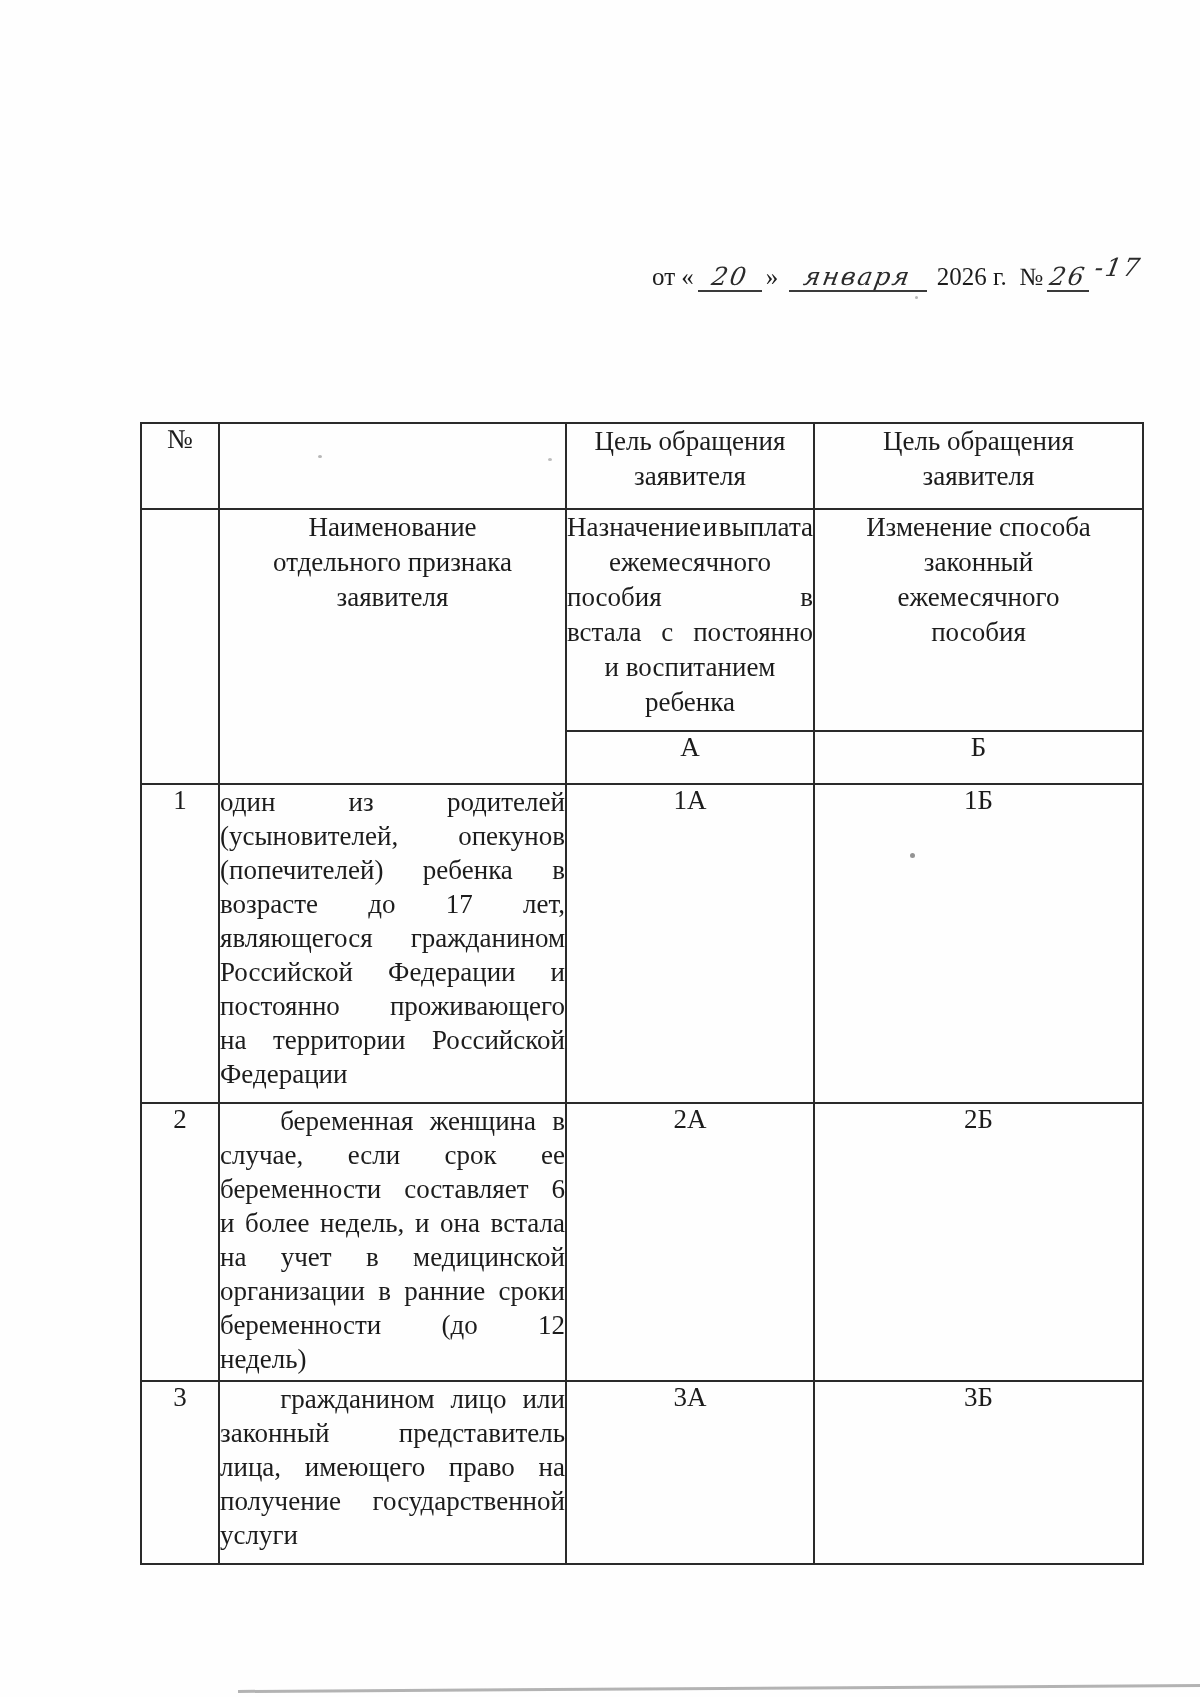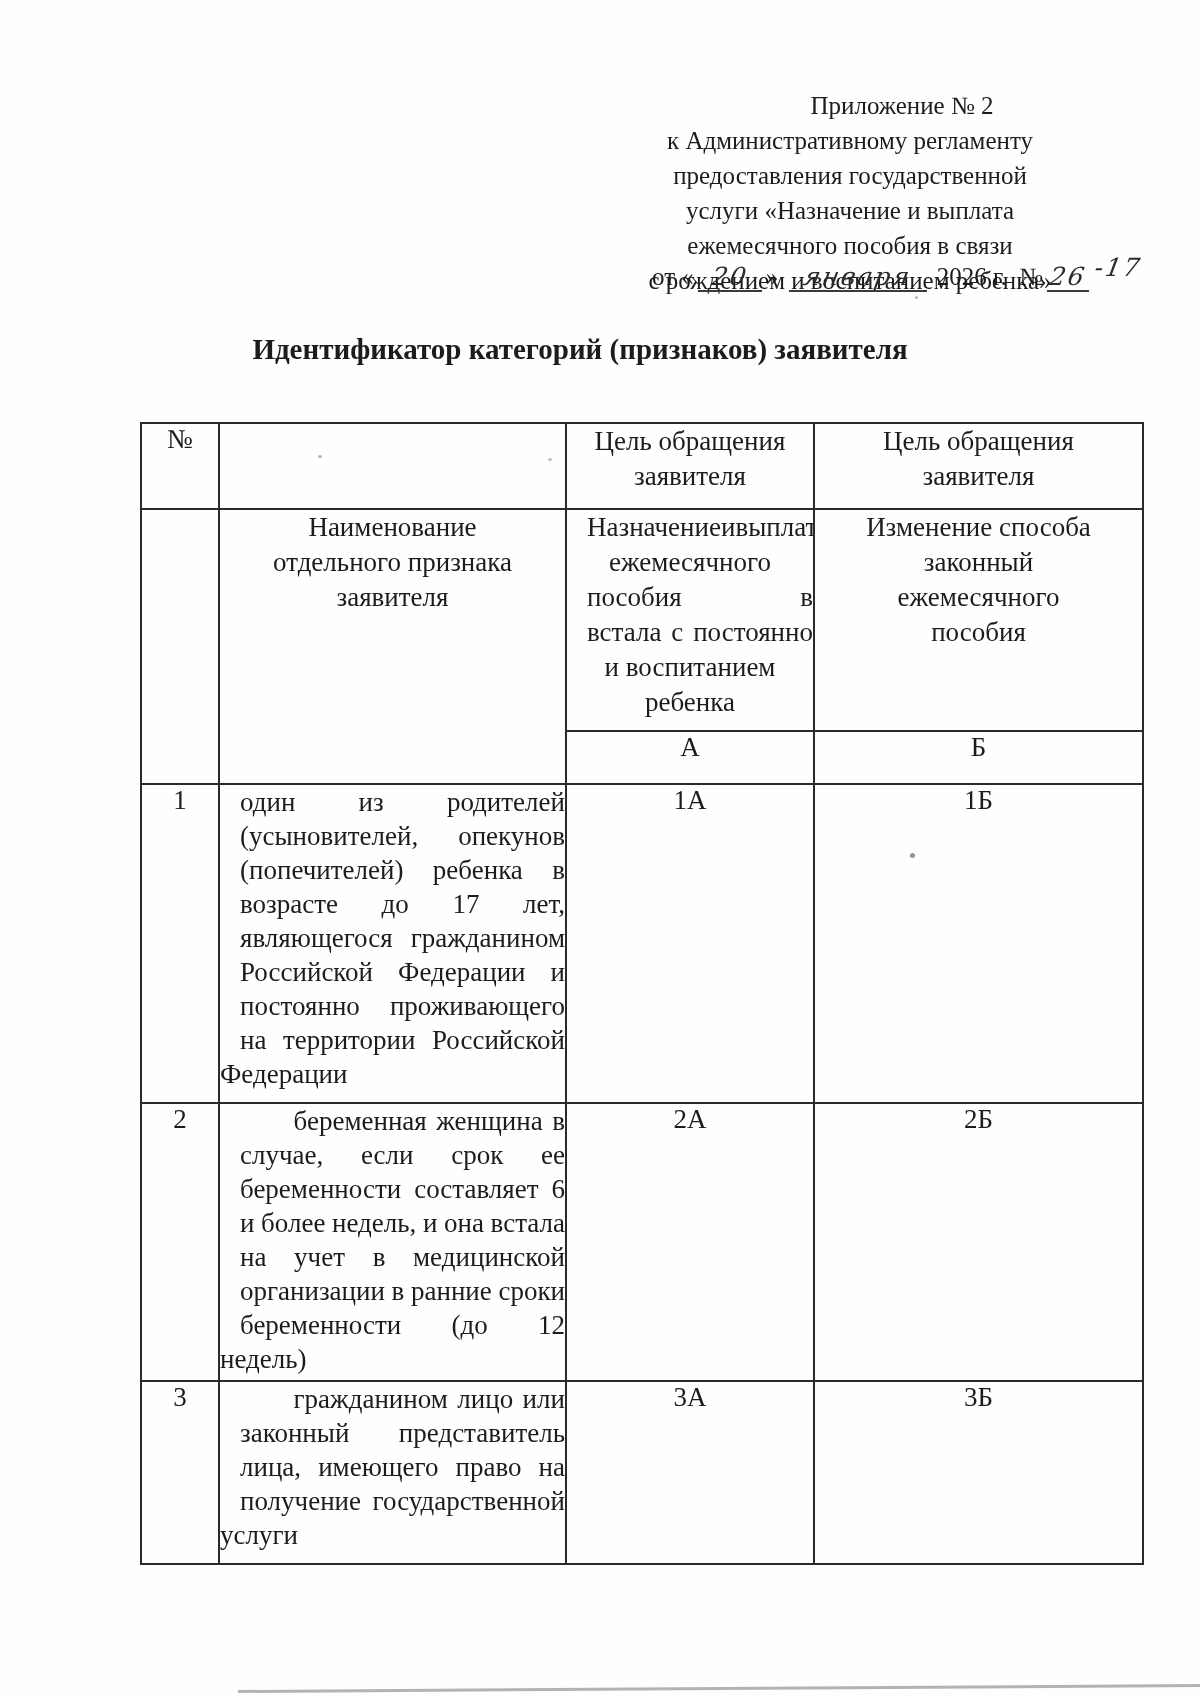--- a/index.html
+++ b/index.html
@@ -59,21 +59,21 @@
   .cell-goal   { text-align:center; padding-top:5px;margin-top:20px; }
   .cell-name   { padding:22px 10px 0 10px; }
   .cell-hdesc  { padding:6px 12px 0 12px; }
   .cell-letter { text-align:center; vertical-align:middle; }
   .cell-desc   { padding:10px 10px 0 12px; }
   .cell-val    { text-align:center; padding-top:10px; }
 
   
   .jl { line-height:35px; min-height:35px; }
   .cell-desc .jl { line-height:34px; min-height:34px;text-align:right; }
-  .jl.j { display:flex; justify-content:space-between;padding-left:20px; }
+  .jl.j { display:flex; justify-content:space-between; }
   .jl.j span { white-space:nowrap; }
   .jl.c { text-align:center; }
   .jl.l { text-align:left; }
   .jl.ind::before { content:""; display:block; flex:0 0 44px; }
 
   
   .page-edge-line {
     position:absolute; left:238px; top:1687px; width:975px; height:3px;
     background:#a6a6a6; transform:rotate(-0.35deg); opacity:.85;
   }
@@ -81,37 +81,28 @@
   .speck.s1 { left:318px; top:455px; width:4px; height:3px; opacity:.5; }
   .speck.s2 { left:548px; top:458px; width:4px; height:3px; opacity:.45; }
   .speck.s3 { left:910px; top:853px; width:5px; height:5px; opacity:.75; }
   .speck.s4 { left:915px; top:296px; width:3px; height:3px; opacity:.5; }
 </style>
 </head>
 <body>
 
 <div class="page">
 
-  <div class="appendix">
-      <div class="jl c">Приложение № 2</div>
-      <div class="jl c">к Административному регламенту</div>
-      <div class="jl c">предоставления государственной</div>
-      <div class="jl c">услуги «Назначение и выплата</div>
-      <div class="jl c">ежемесячного пособия в связи</div>
-      <div class="jl c">с рождением и воспитанием ребенка»</div>
-    </div>
 
   <div class="date-line">
     <span>от «</span><span class="blank day"><span class="hw">20</span></span><span>»</span>
     <span class="blank month"><span class="hw">января</span></span>
     <span>2026 г.</span>&nbsp;
     <span>№</span><span class="blank num"><span class="hw">26</span></span><span class="hw hw-tail">-17</span>
   </div>
 
-  <div class="doc-title">Идентификатор категорий (признаков) заявителя</div>
 
   <table class="main">
     <colgroup>
       <col style="width:78px">
         <col style="width:347px">
         <col style="width:248px">
         <col style="width:329px">
     </colgroup>
     <tbody>
         <tr style="height:86px">

